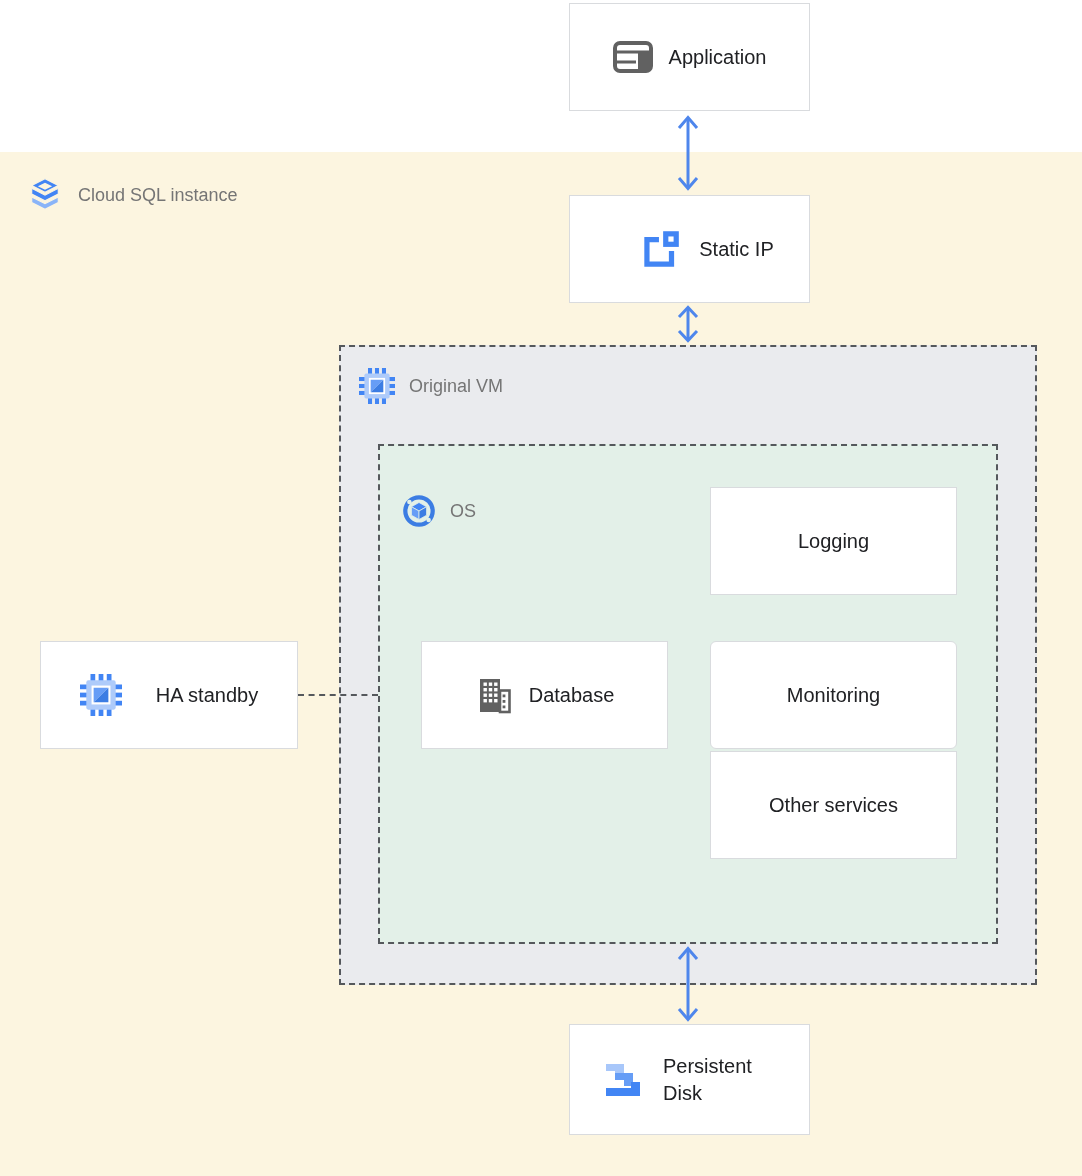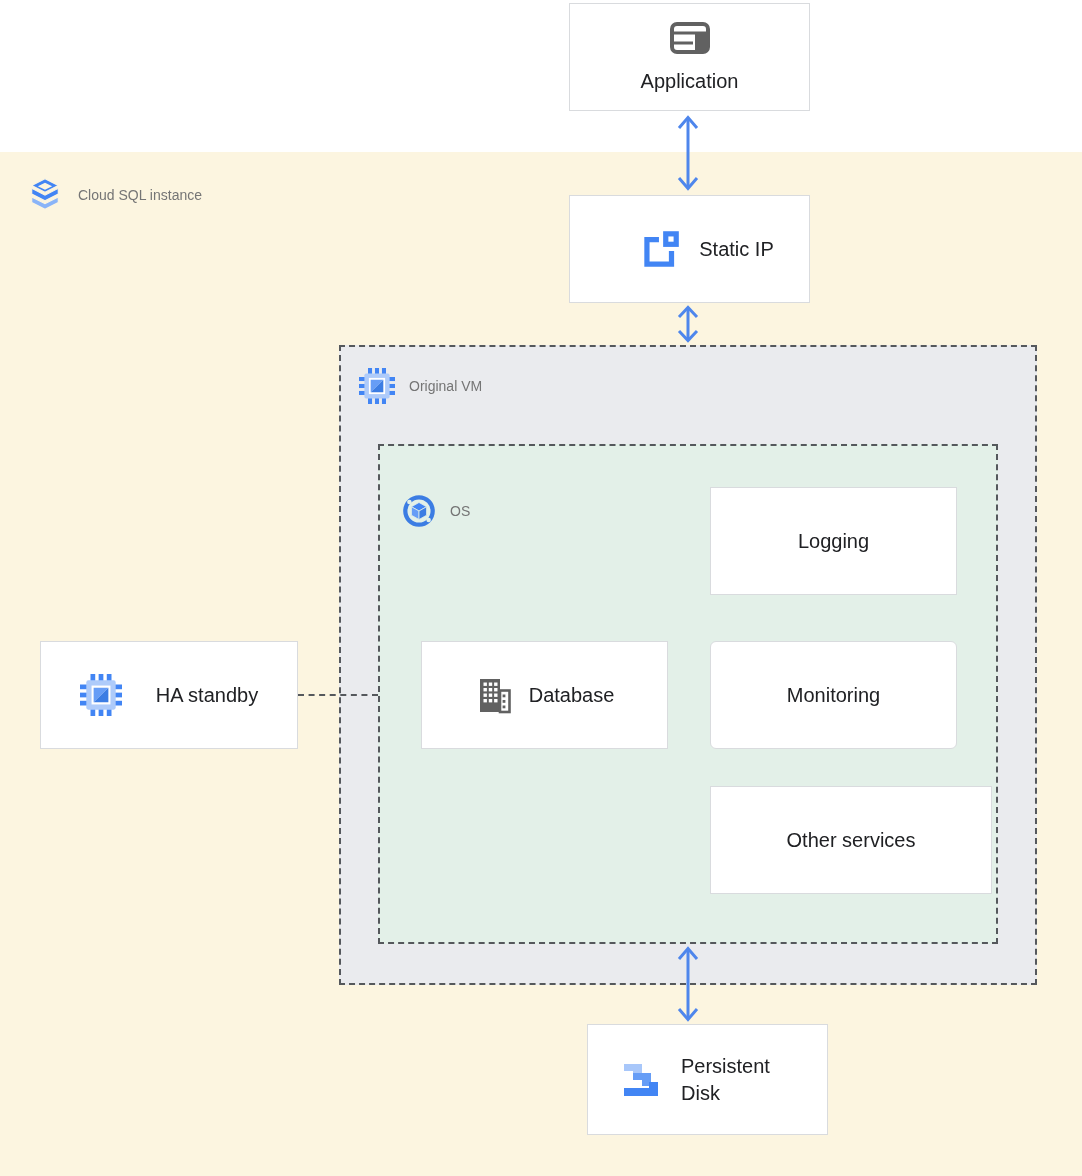--- a/index.html
+++ b/index.html
@@ -5,21 +5,21 @@
   html,body{margin:0;padding:0;background:#fff;}
   .canvas{
     position:relative;width:1082px;height:1176px;overflow:hidden;
     font-family:"Liberation Sans",sans-serif;background:#ffffff;
   }
   .band{position:absolute;left:0;top:152px;width:1082px;height:1024px;background:#FCF5E0;}
   .region{position:absolute;box-sizing:border-box;}
   .vm-region{left:339px;top:345px;width:698px;height:640px;background:#EAEBEE;border:2px dashed #55585C;}
   .os-region{left:378px;top:444px;width:620px;height:500px;background:#E3F0E8;border:2px dashed #55585C;}
   .region-label{position:absolute;display:flex;align-items:center;gap:14px;}
-  .region-label .rl-text{font-size:14px;color:#757575;white-space:nowrap;}
+  .region-label .rl-text{font-size:18px;color:#757575;white-space:nowrap;}
   .node{
     position:absolute;box-sizing:border-box;background:#ffffff;border:1px solid #D9DBDE;
     display:flex;align-items:center;justify-content:center;gap:16px;
   }
   .node .n-text{font-size:20px;color:#202124;white-space:nowrap;}
   .node .n-text.wrap{white-space:normal;width:115px;line-height:1.35;}
   .icon{display:inline-flex;align-items:center;justify-content:center;flex:0 0 auto;}
   .connector-dashed{
     position:absolute;left:298px;top:694px;width:80px;height:0;
     border-top:2px dashed #55585C;
@@ -80,21 +80,21 @@
         <circle cx="7.8" cy="8.4" r="2.4" fill="#E3F0E8"></circle>
         <circle cx="28.2" cy="27.6" r="2.4" fill="#E3F0E8"></circle>
         <path d="M18 9 L26 13.5 L18 18 L10 13.5 Z" fill="#4285F4" stroke="#E3F0E8" stroke-width="0.8"></path>
         <path d="M10 13.5 L18 18 L18 27 L10 22.5 Z" fill="#669DF6" stroke="#E3F0E8" stroke-width="0.8"></path>
         <path d="M26 13.5 L18 18 L18 27 L26 22.5 Z" fill="#3C7DE3" stroke="#E3F0E8" stroke-width="0.8"></path>
       </svg>
     </span>
     <span class="rl-text">OS</span>
   </div>
 
-  <div class="node" style="left:569px;top:3px;width:241px;height:108px;flex-direction:column;">
+  <div class="node" style="left:569px;top:3px;width:241px;height:108px;">
     <span class="icon">
       <svg width="40" height="32" viewBox="0 0 40 32">
         <rect x="2" y="2" width="36" height="28" rx="5" fill="#ffffff" stroke="#616161" stroke-width="4"></rect>
         <rect x="4" y="9.5" width="32" height="3" fill="#616161"></rect>
         <rect x="4" y="19.5" width="19" height="3" fill="#616161"></rect>
         <rect x="25" y="12" width="11" height="16" fill="#616161"></rect>
       </svg>
     </span>
     <span class="n-text">Application</span>
   </div>
@@ -168,25 +168,25 @@
         </g>
       </svg>
     </span>
     <span class="n-text">Database</span>
   </div>
 
   <div class="node" style="left:710px;top:641px;width:247px;height:108px;border-radius:6px;">
     <span class="n-text">Monitoring</span>
   </div>
 
-  <div class="node" style="left:710px;top:786px;width:282px;height:108px;">
+  <div class="node" style="left:710px;top:751px;width:247px;height:108px;">
     <span class="n-text">Other services</span>
   </div>
 
-  <div class="node" style="left:587px;top:1024px;width:241px;height:111px;gap:18px;">
+  <div class="node" style="left:569px;top:1024px;width:241px;height:111px;gap:18px;">
     <span class="icon">
       <svg width="44" height="44" viewBox="0 0 44 44">
         <path d="M5 6 H23 V19 H14 V13 H5 Z" fill="#A8C7FA"></path>
         <path d="M14 15 H32 V28 H23 V22 H14 Z" fill="#669DF6"></path>
         <path d="M30 24 H39 V38 H5 V30 H30 Z" fill="#4285F4"></path>
       </svg>
     </span>
     <span class="n-text wrap">Persistent Disk</span>
   </div>
 

